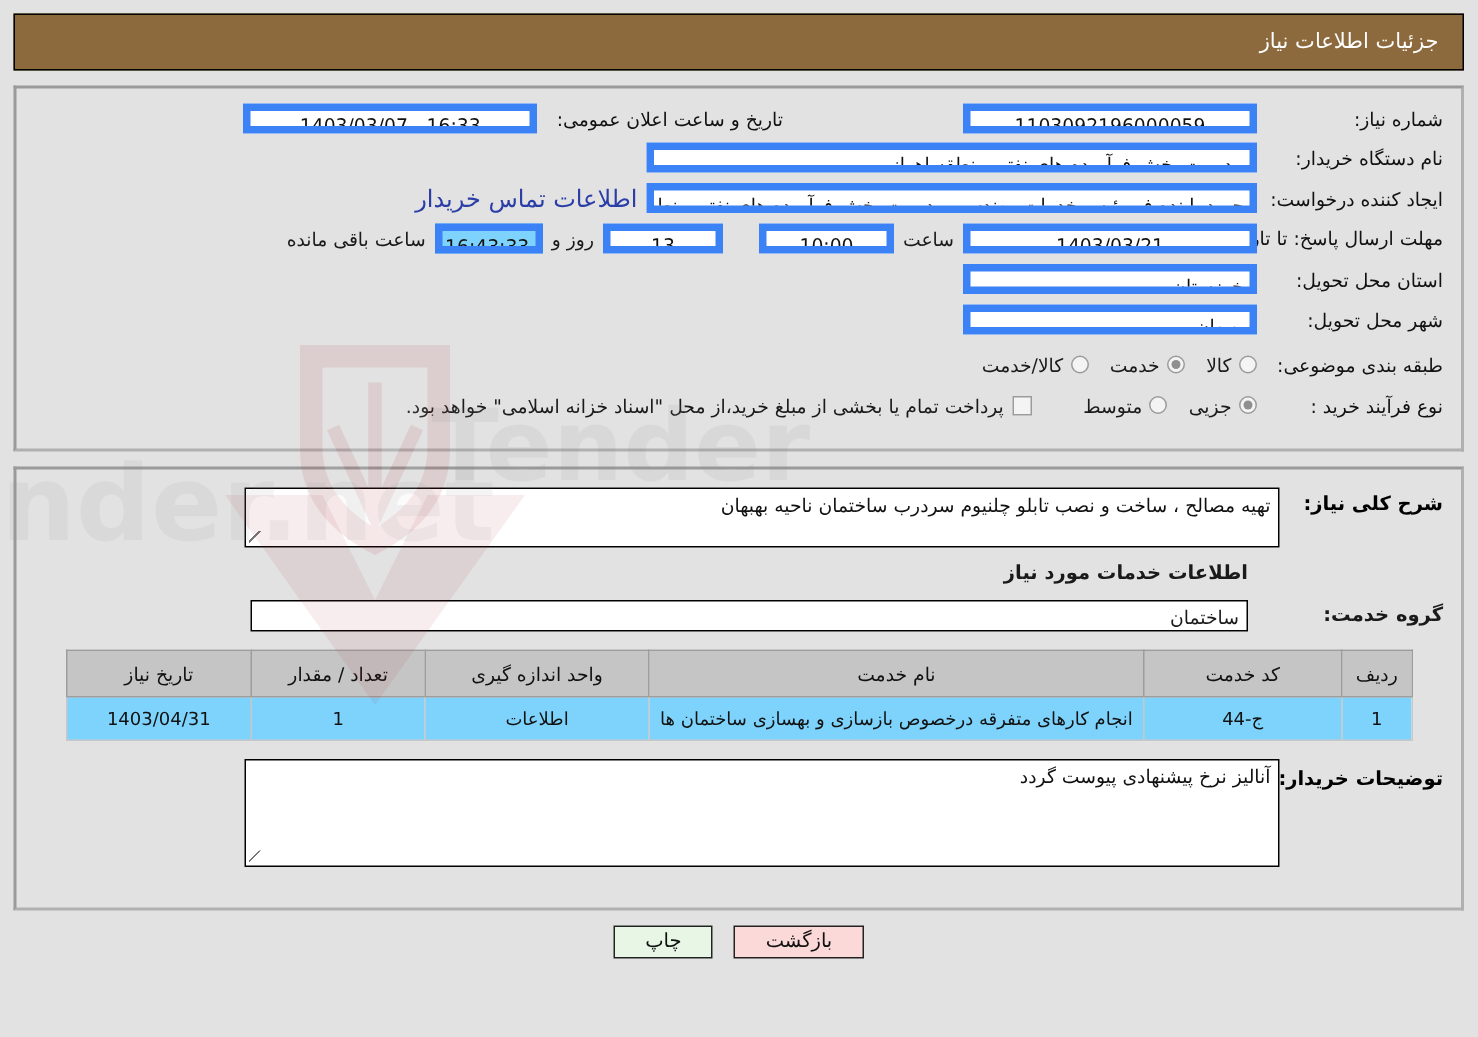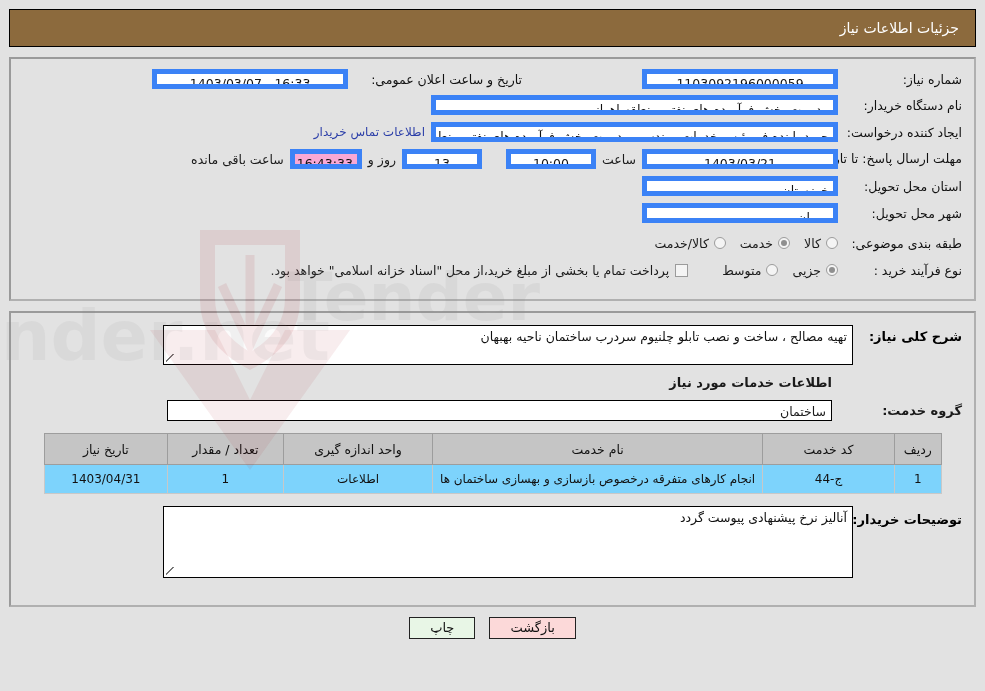--- a/index.html
+++ b/index.html
@@ -81,21 +81,21 @@
     border: 5px solid #3b82f6;
     height: 20px;
     line-height: 20px;
     box-sizing: border-box;
     font-size: 12.5px;
     padding: 0 4px;
     overflow: hidden;
     white-space: nowrap;
     color: #111;
   }
-  .fld.beige { background: #f9a8d4; }
+  .fld.beige { background: #7dd3fc; }
 
   .w-need-no   { width: 196px; text-align: center; }
   .w-buyer     { width: 407px; text-align: right; }
   .w-creator   { width: 407px; text-align: right; }
   .w-date      { width: 196px; text-align: center; }
   .w-province  { width: 196px; text-align: right; }
   .w-city      { width: 196px; text-align: right; }
   .w-pubdate   { width: 196px; text-align: center; }
   .w-hour      { width: 90px;  text-align: center; }
   .w-days      { width: 80px;  text-align: center; }
@@ -103,21 +103,21 @@
 
   .spacer-txt { font-size: 12.5px; padding: 0 6px; white-space: nowrap; }
 
   
   .row2 { display: flex; align-items: flex-start; justify-content: flex-start; margin-bottom: 5px; }
   .col-right { display: flex; align-items: center; }
   .col-left  { display: flex; align-items: center; margin-right: 6px; }
 
   .link {
     color: #2b3ea8;
-    font-size: 12px;
+    font-size: 16px;
     text-decoration: none;
     white-space: nowrap;
     cursor: pointer;
     padding-right: 6px;
   }
 
   
   .radio-group { display: flex; align-items: center; }
   .opt { display: flex; align-items: center; margin-left: 14px; white-space: nowrap; }
   .radio {
@@ -286,21 +286,21 @@
 </div>
 
 <div class="panel panel-top">
 
   <div class="row2">
     <div class="col-right">
       <span class="lbl lbl-w">شماره نیاز:</span>
       <span class="fld w-need-no">1103092196000059</span>
     </div>
     <div class="col-left" style="margin-right:120px;">
-      <span class="lbl" style="padding-left:23px;">تاریخ و ساعت اعلان عمومی:</span>
+      <span class="lbl" style="padding-left:13px;">تاریخ و ساعت اعلان عمومی:</span>
       <span class="fld w-pubdate">16:33 - 1403/03/07</span>
     </div>
   </div>
 
   <div class="row">
     <span class="lbl lbl-w">نام دستگاه خریدار:</span>
     <span class="fld w-buyer">مدیریت پخش فرآورده های نفتی منطقه اهواز</span>
   </div>
 
   <div class="row">

